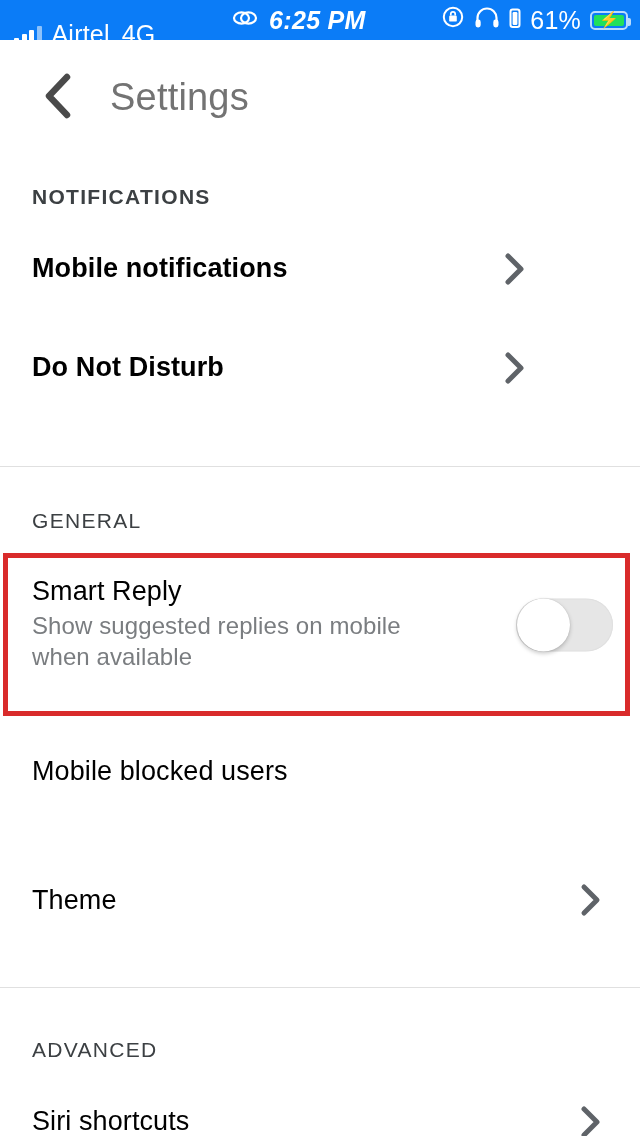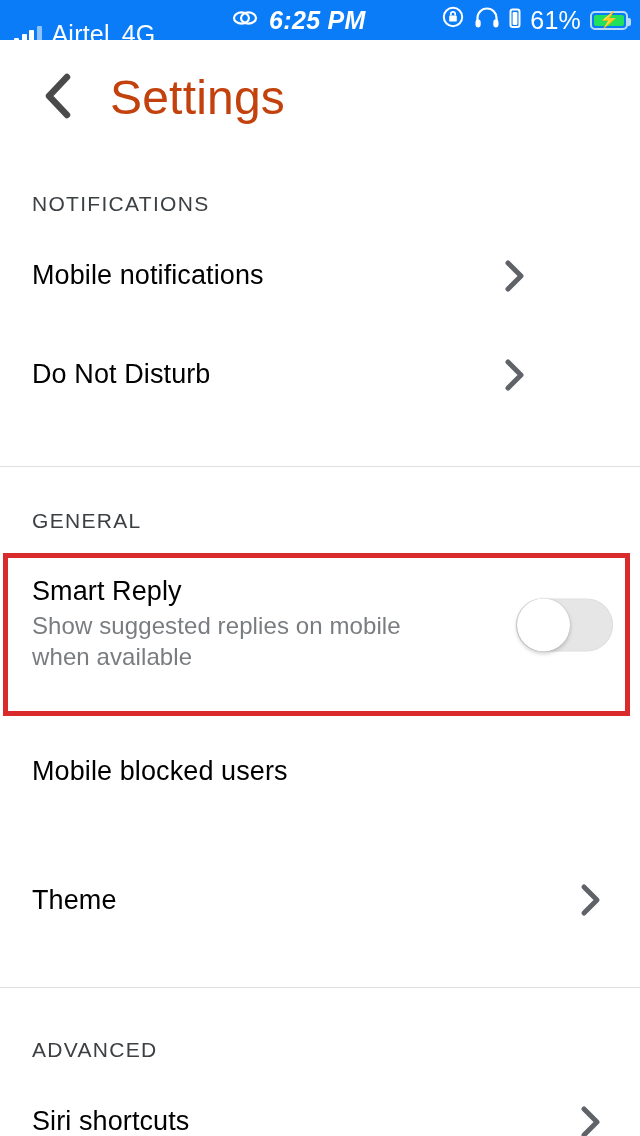--- a/index.html
+++ b/index.html
@@ -57,21 +57,21 @@
   .header {
     position:absolute; top:40px; left:0; width:640px; height:115px;
     background:#ffffff; display:flex; align-items:center;
   }
   .back-btn {
     width:76px; height:76px; margin-left:20px;
     display:flex; align-items:center; justify-content:center;
     cursor:pointer;
   }
   .page-title {
-    font-size:48px; color:#c2410c; font-weight:normal;
+    font-size:38px; color:#737373; font-weight:normal;
     margin-left:14px; letter-spacing:0.2px;
   }
 
   
   .section-header {
     font-size:21px; color:#3c4043; letter-spacing:1.3px;
     padding-left:32px;
   }
   .divider { width:100%; height:1px; background:#e0e0e0; }
 
@@ -165,21 +165,21 @@
     <div class="back-btn">
       <span>
         <svg width="34" height="50" viewBox="0 0 34 50">
           <polyline points="26,6 8,25 26,44" fill="none" stroke="#4a4a4a" stroke-width="6.5" stroke-linecap="round" stroke-linejoin="round"></polyline>
         </svg>
       </span>
     </div>
     <div class="page-title">Settings</div>
   </div>
 
-  <div style="position:absolute; top:150px; left:0; width:564px;">
+  <div style="position:absolute; top:143px; left:0; width:564px;font-weight:bold;">
     <div class="section-header" style="padding-top:42px; padding-bottom:10px;">NOTIFICATIONS</div>
 
     <div class="row" style="height:99px; display:flex; align-items:center;">
       <span class="row-title">Mobile notifications</span>
       <span class="chevron-right">
         <svg width="22" height="34" viewBox="0 0 22 34">
           <polyline points="4,4 17,17 4,30" fill="none" stroke="#5f6368" stroke-width="5" stroke-linecap="round" stroke-linejoin="round"></polyline>
         </svg>
       </span>
     </div>

